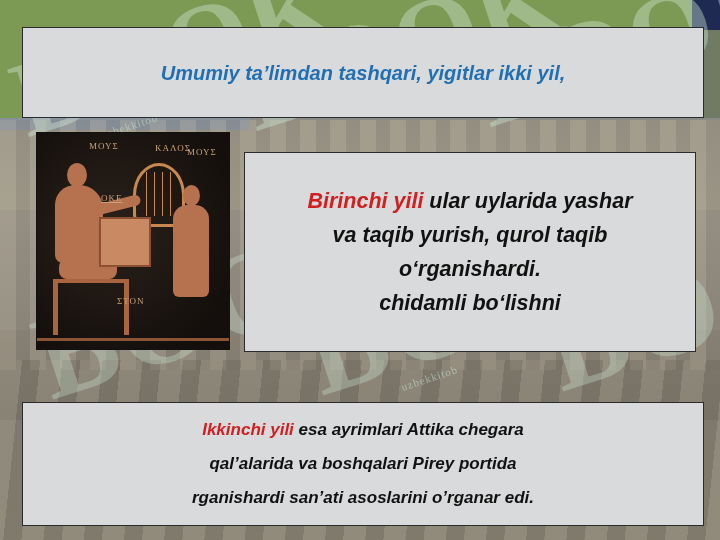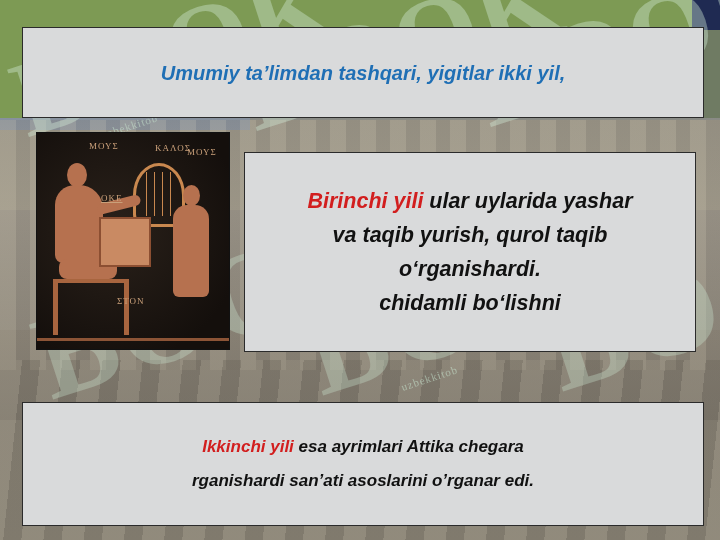--- a/index.html
+++ b/index.html
@@ -286,16 +286,17 @@
     <div>va taqib yurish, qurol taqib</div>
     <div>o‘rganishardi.</div>
     <div>chidamli bo‘lishni</div>
   </div>
 
 
   <div class="box bottom-box">
     <div>
       <span class="hl">Ikkinchi yili</span><span> esa ayrimlari Attika chegara</span>
     </div>
+    <div>qal’alarida va boshqalari Pirey portida</div>
     <div>rganishardi san’ati asoslarini o’rganar edi.</div>
   </div>
 
 </div>
 
 </body></html>

